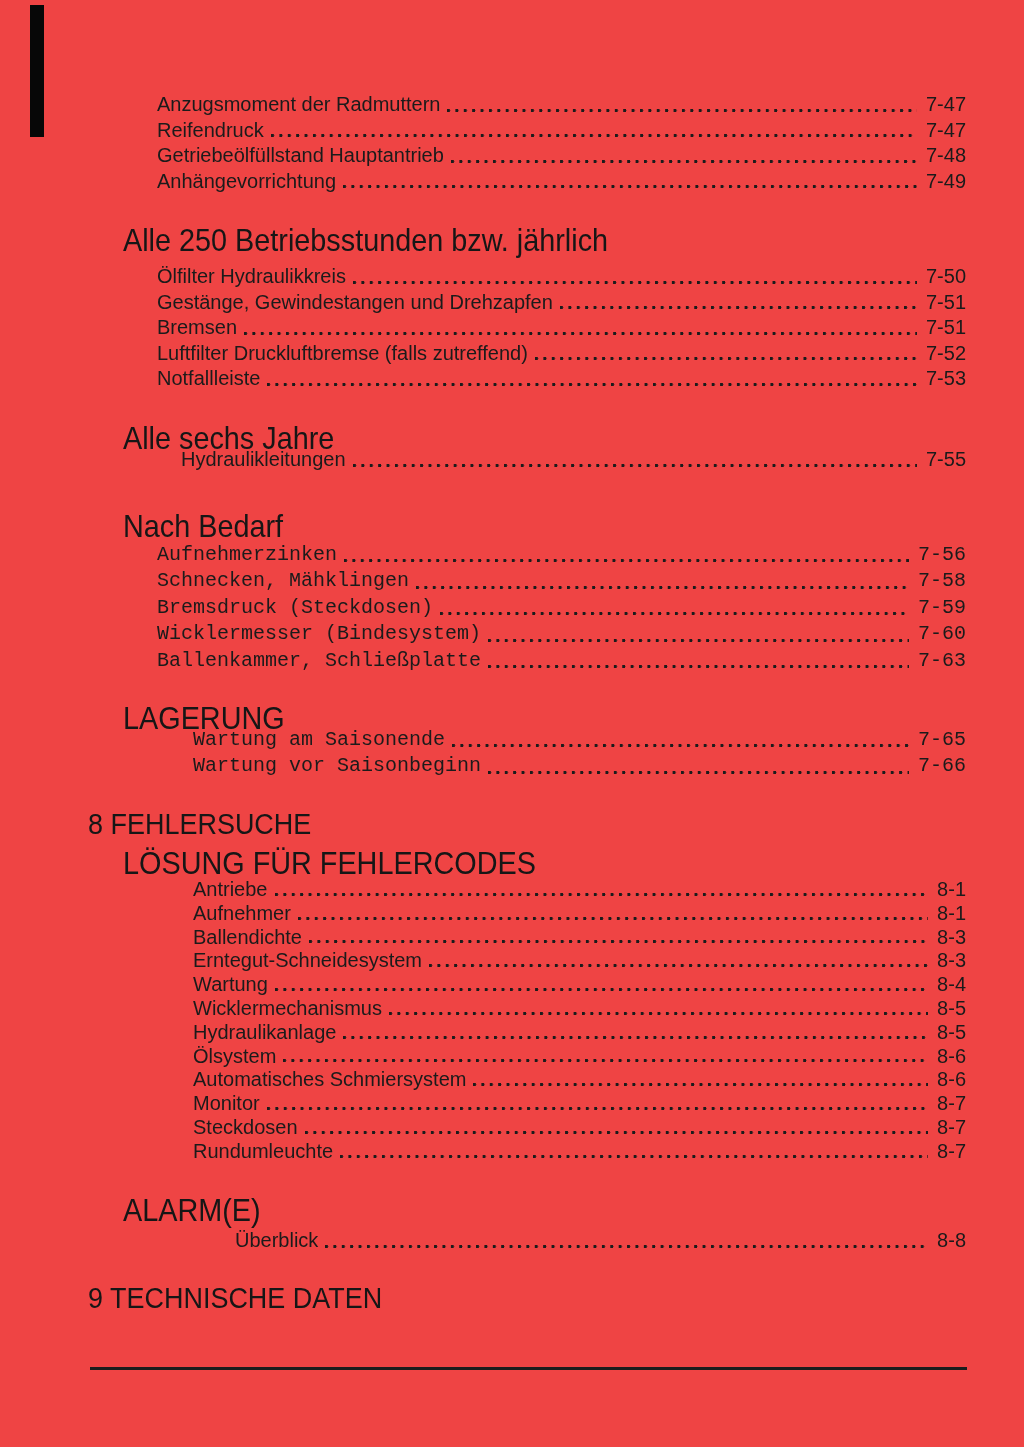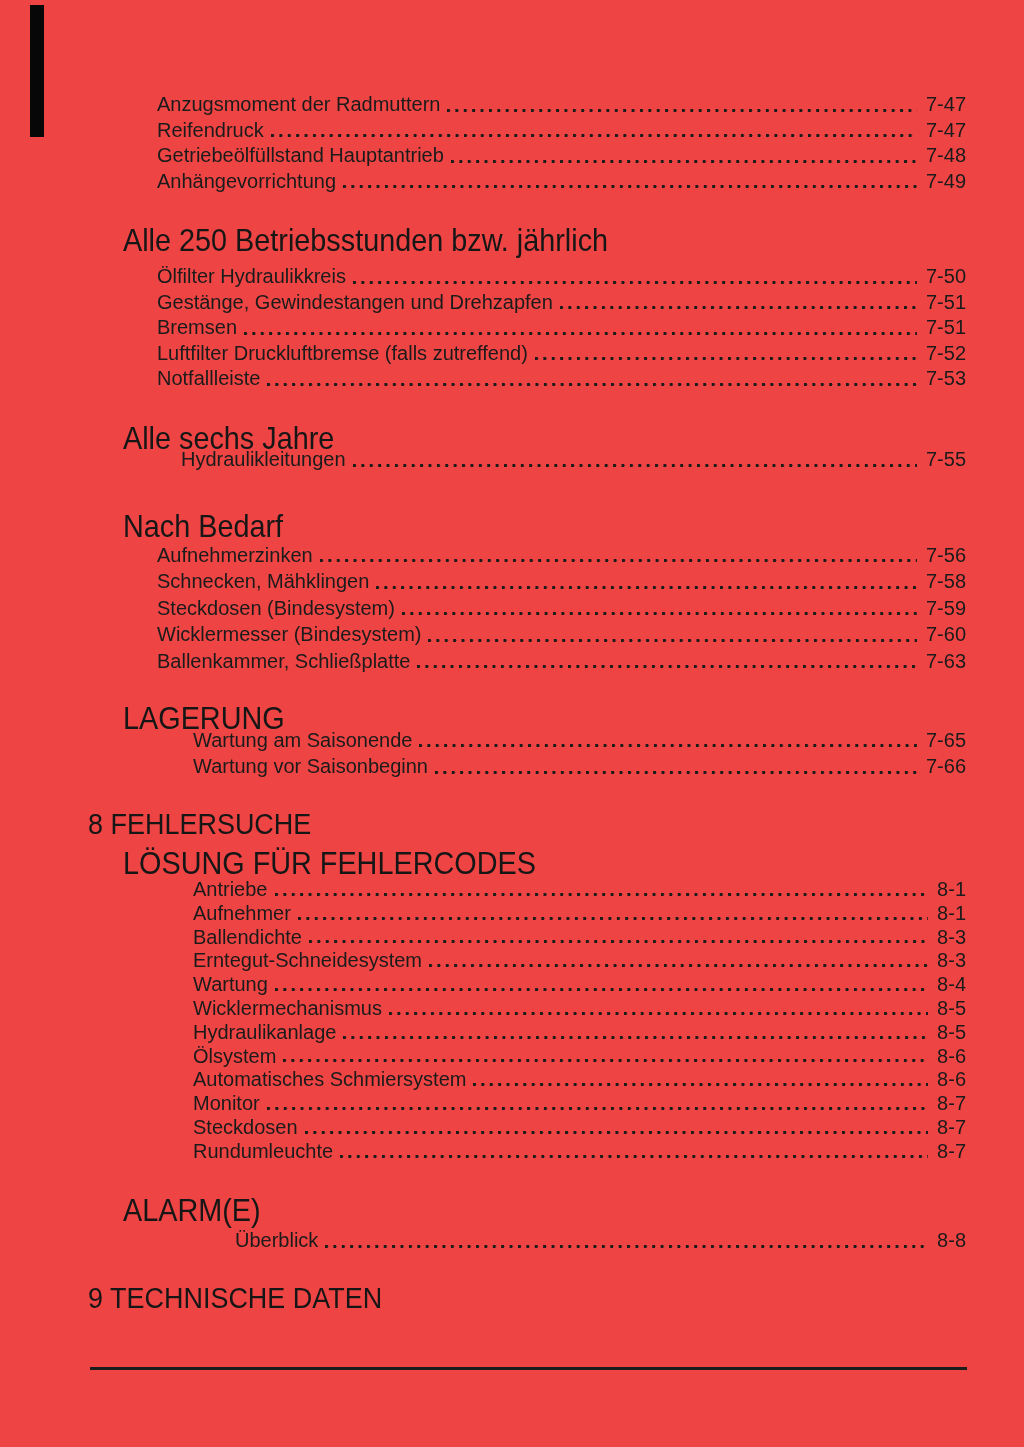--- a/index.html
+++ b/index.html
@@ -33,21 +33,21 @@
   
   .group { position: absolute; right: 58px; }
   .row {
     display: flex;
     align-items: baseline;
     font-size: 20px;
     line-height: 25.5px;
     height: 25.5px;
     color: #1b1b1b;
   }
-  .group.lh264 .row { line-height: 26.4px; height: 26.4px; }
+  .group.lh264 .row { line-height: 26.4px; height: 26.4px; font-family: Liberation Mono, monospace; }
   .group.lh238 .row { line-height: 23.8px; height: 23.8px; text-align: right; }
   .row .label { white-space: nowrap; }
   .row .dots {
     flex: 1;
     align-self: flex-end;
     height: 4px;
     margin: 0 9px 5px 7px;
     background-image: radial-gradient(circle at 1.5px 1.5px, #1b1b1b 1.45px, transparent 1.95px);
     background-size: 8.4px 4px;
     background-repeat: repeat-x;
@@ -152,21 +152,21 @@
         <span class="pagenum">7-56</span>
       </div>
 
       <div class="row">
         <span class="label">Schnecken, Mähklingen</span>
         <span class="dots"></span>
         <span class="pagenum">7-58</span>
       </div>
 
       <div class="row">
-        <span class="label">Steckdosen (Bindesystem)</span>
+        <span class="label">Bremsdruck (Steckdosen)</span>
         <span class="dots"></span>
         <span class="pagenum">7-59</span>
       </div>
 
       <div class="row">
         <span class="label">Wicklermesser (Bindesystem)</span>
         <span class="dots"></span>
         <span class="pagenum">7-60</span>
       </div>
 

